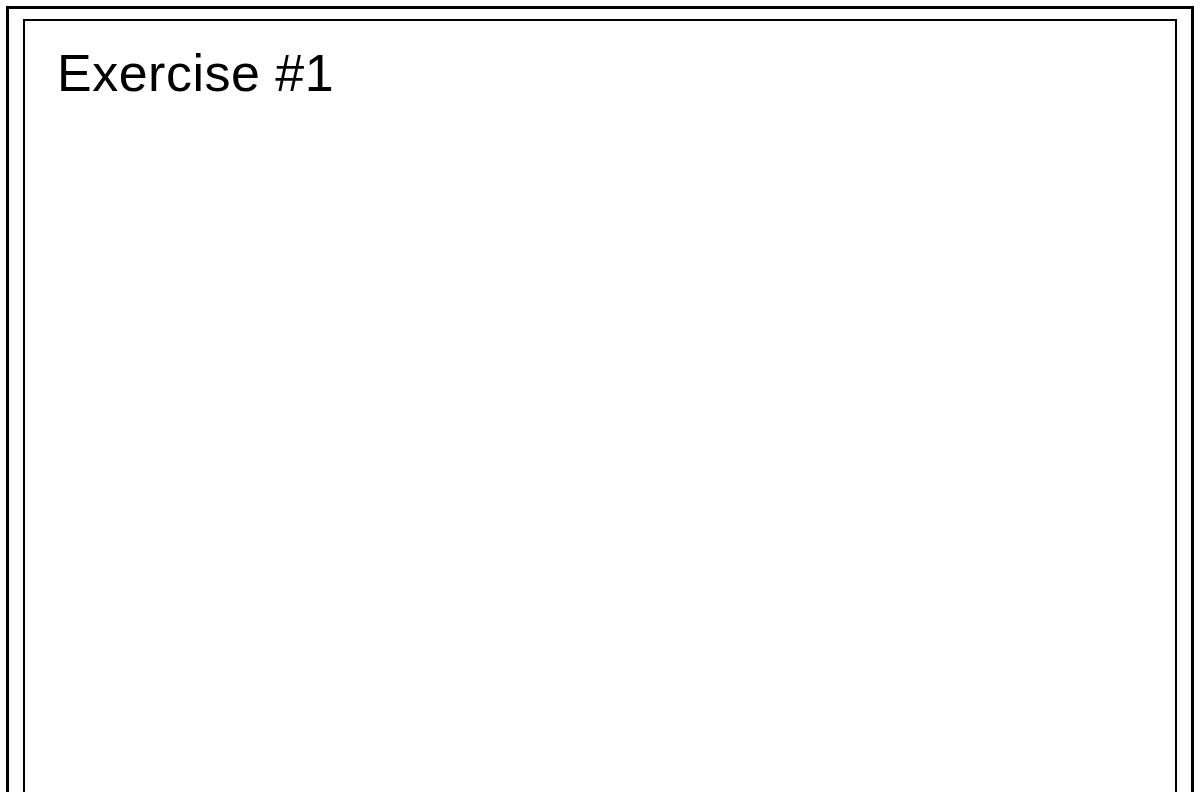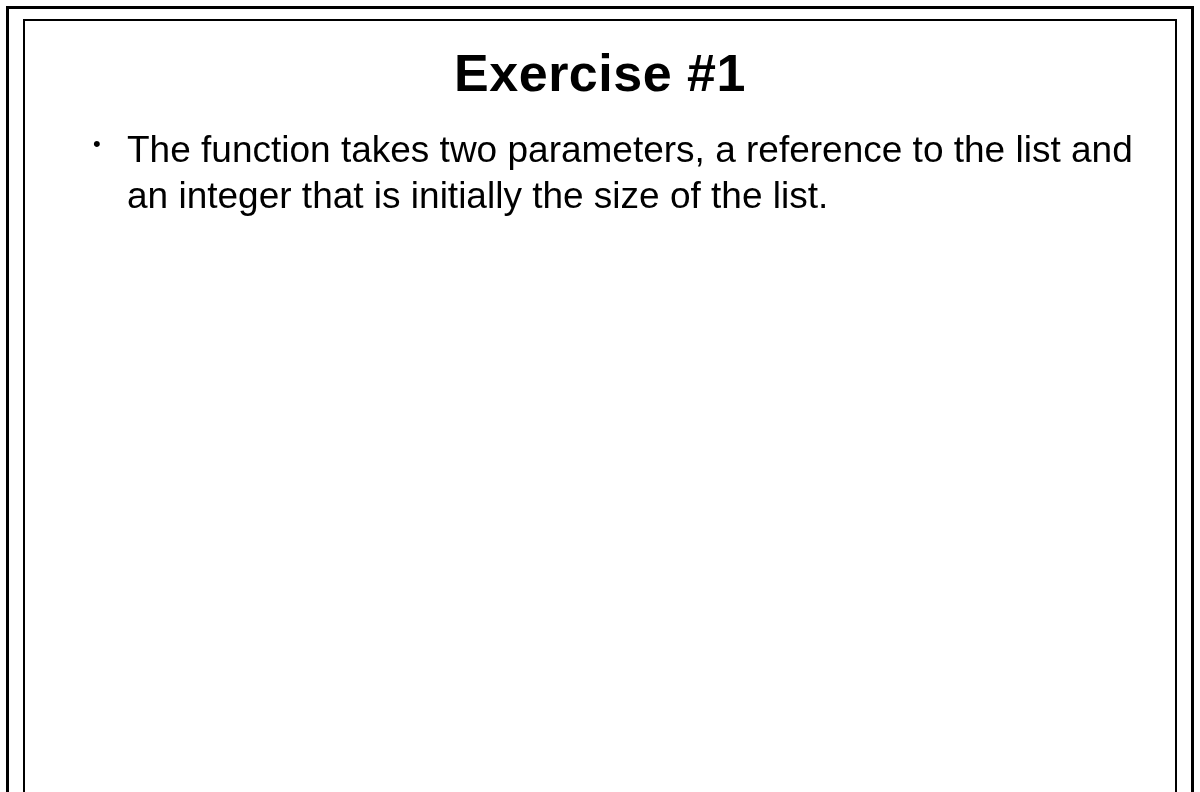--- a/index.html
+++ b/index.html
@@ -26,23 +26,22 @@
     top: 10px;
     left: 14px;
     right: 14px;
     bottom: 0;
     border: 2px solid #000;
     border-bottom: none;
     box-sizing: border-box;
     padding: 18px 32px 0 32px;
   }
   .title {
-    text-align: center;
     font-size: 52px;
-    font-weight: bold;
+    font-weight: normal;
     margin: 4px 0 24px 0;
     letter-spacing: 0.5px;
   }
   ul.bullets {
     list-style: none;
     margin: 0;
     padding: 0 0 0 36px;
     font-size: 37px;
     line-height: 1.25;
   }
@@ -69,22 +68,19 @@
 </style>
 </head>
 <body>
 
 <div class="outer-frame">
   <div class="inner-frame">
 
     <h1 class="title">Exercise #1</h1>
 
     <ul class="bullets">
-      <li>
-        <span>The function takes two parameters, a reference to the list and an integer that is initially the size of the list.</span>
-      </li>
     </ul>
 
     <div class="gap"></div>
 
 
   </div>
 </div>
 
 </body></html>

